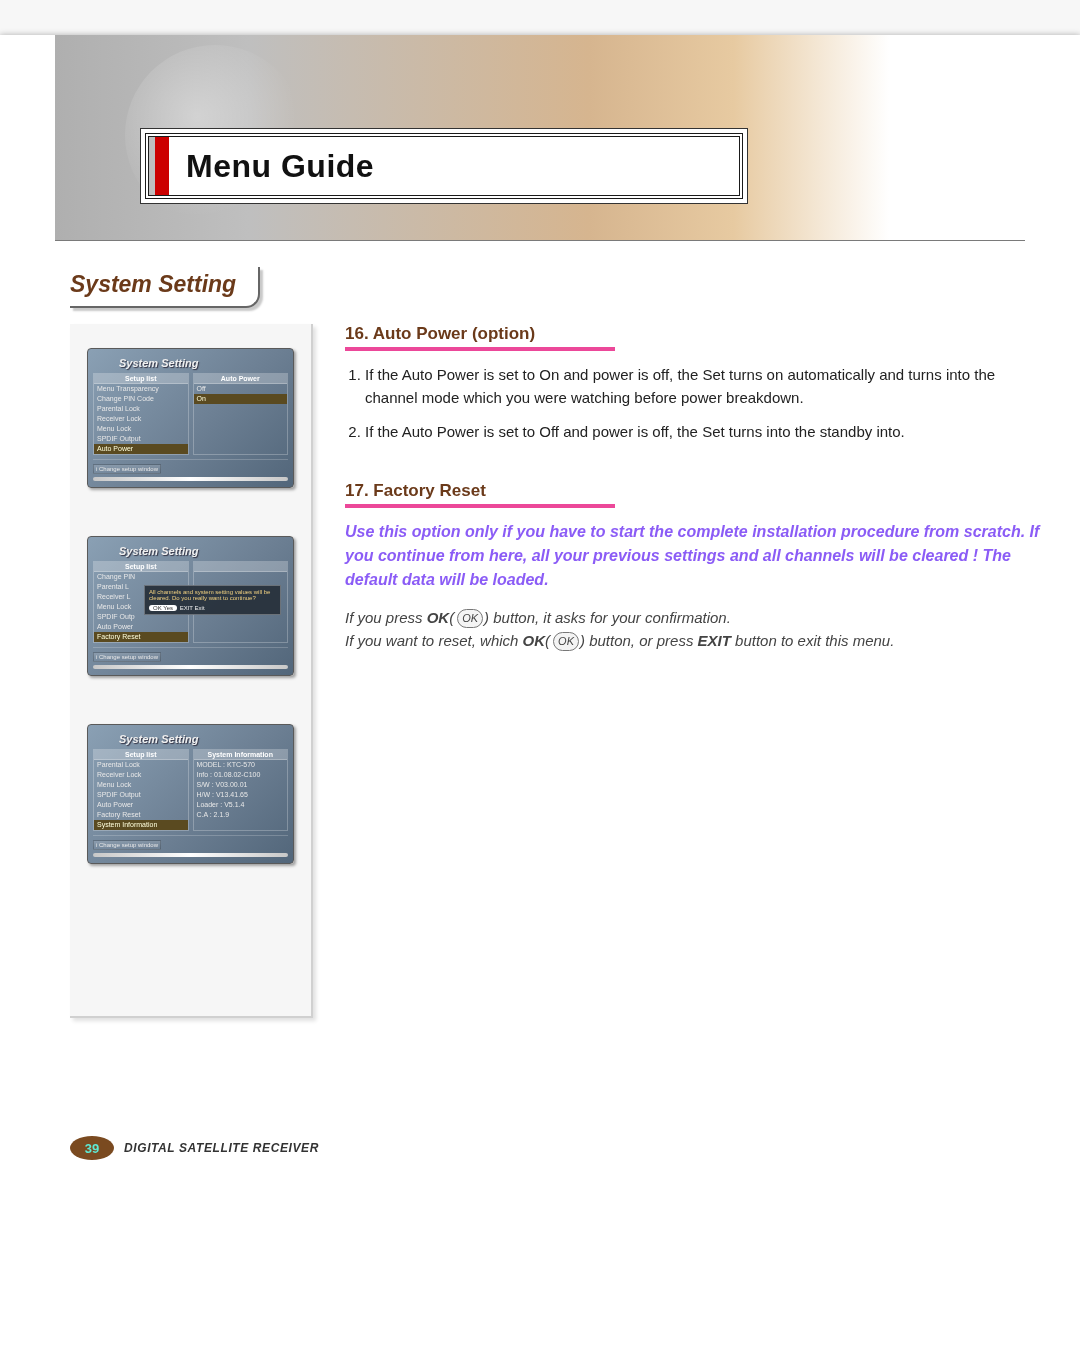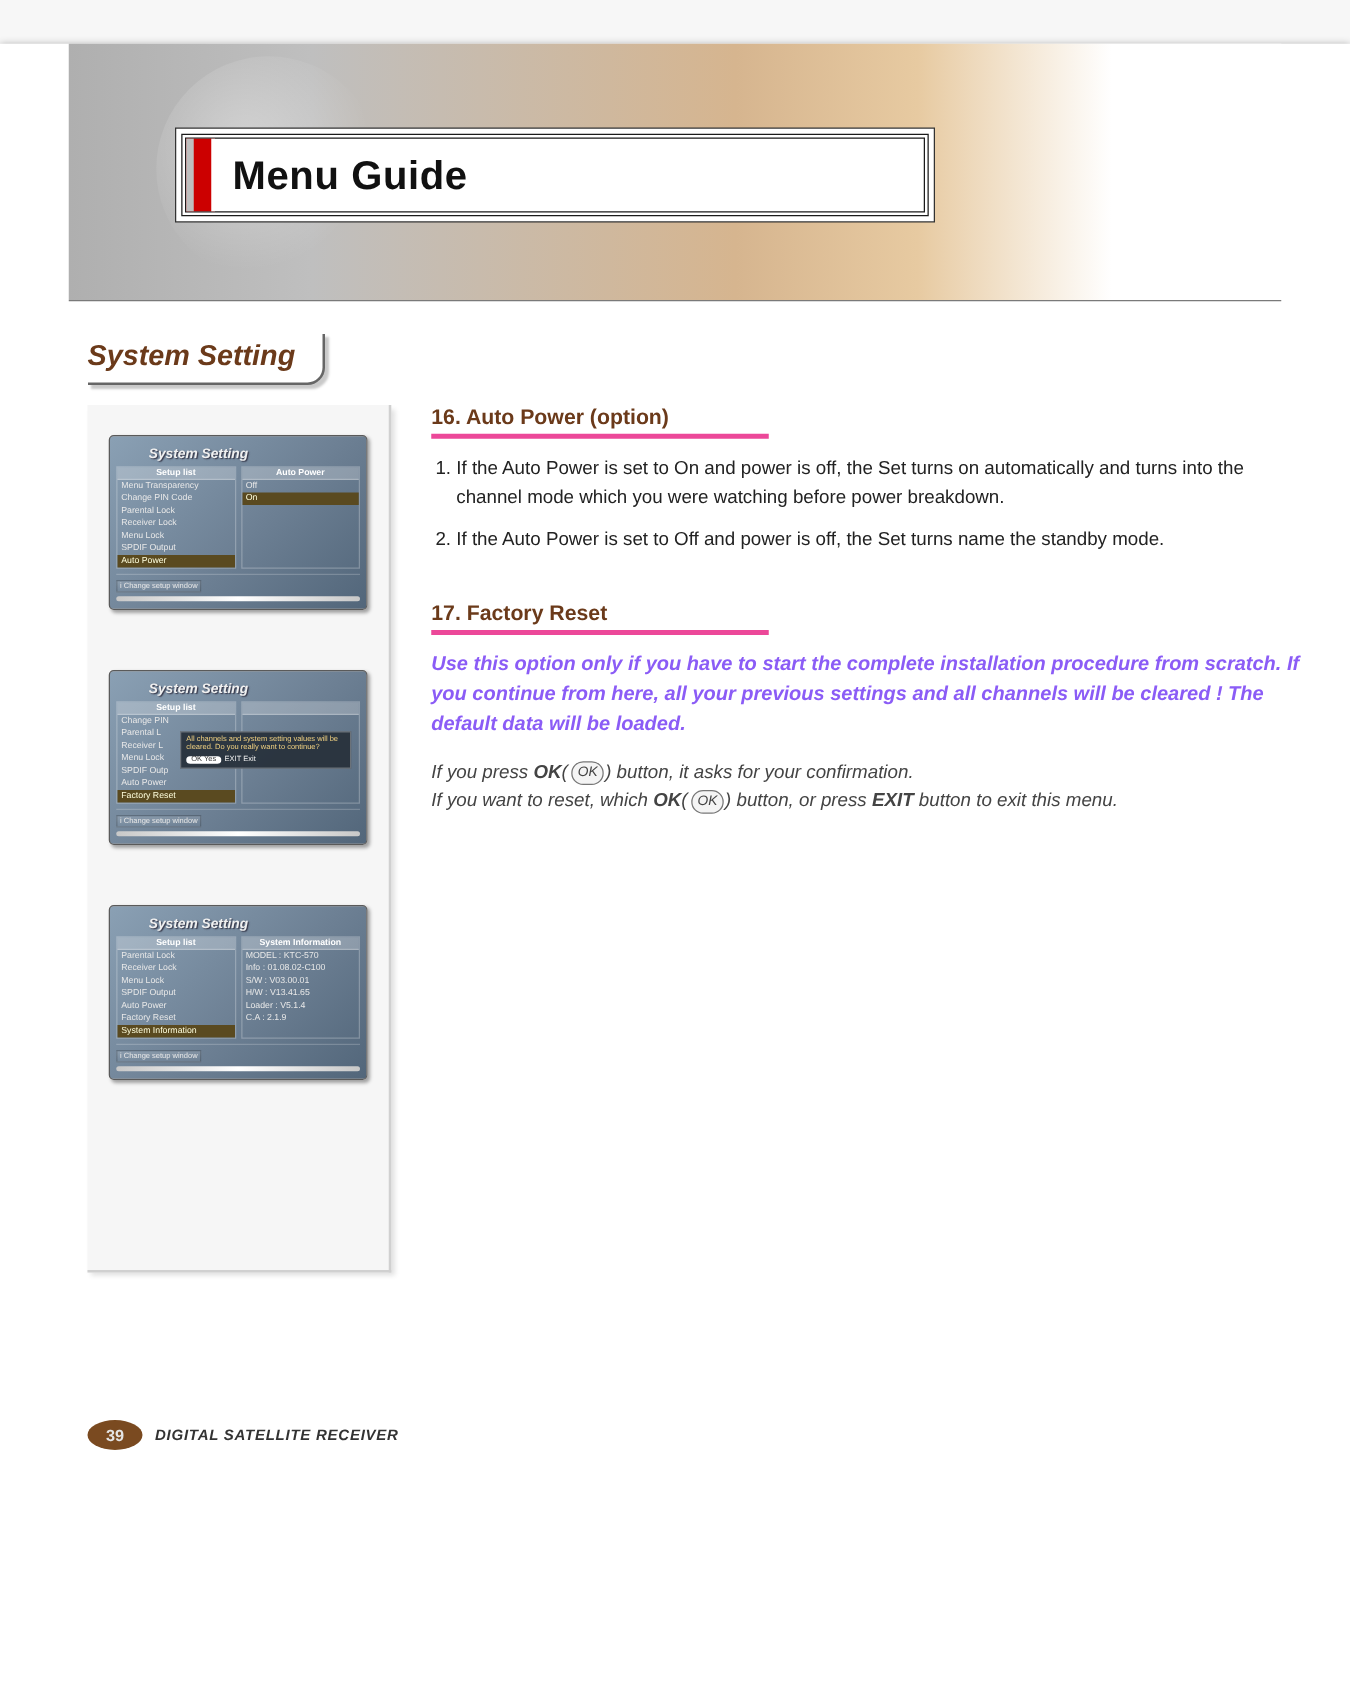--- a/index.html
+++ b/index.html
@@ -35,21 +35,21 @@
     width: 180px; height: 180px;
     border-radius: 50%;
     background: radial-gradient(circle at 40% 40%,
       rgba(255,255,255,0.35) 0%, rgba(255,255,255,0.10) 45%, rgba(255,255,255,0) 65%);
     pointer-events: none;
   }
 
   .title-pill {
     position: absolute;
     left: 90px;
-    top: 72px;
+    top: 98px;
     width: 590px;
     height: 58px;
     background: #ffffff;
     border: 4px double #1a1a1a;
     display: flex;
     align-items: center;
     box-shadow: 0 0 0 4px #fff, 0 0 0 5px #333;
   }
   .title-accent {
     width: 14px;
@@ -234,21 +234,21 @@
     left: 70px;
     bottom: 238px;
     display: flex;
     align-items: center;
     gap: 10px;
   }
   .page-num {
     width: 44px; height: 24px;
     border-radius: 50%;
     background: #7a4a20;
-    color: #e5e5e5;
+    color: #5eead4;
     display: flex;
     align-items: center;
     justify-content: center;
     font-size: 13px;
     font-weight: bold;
   }
   .foot-text {
     font-size: 12px;
     font-style: italic;
     font-weight: bold;
@@ -366,21 +366,21 @@
         </div>
 
       </div>
 
       <div class="right-col">
 
         <div class="topic-block">
           <div class="topic-head">16. Auto Power (option)</div>
           <ol class="instr">
             <li>If the Auto Power is set to On and power is off, the Set turns on automatically and turns into the channel mode which you were watching before power breakdown.</li>
-            <li>If the Auto Power is set to Off and power is off, the Set turns name the standby mode.</li>
+            <li>If the Auto Power is set to Off and power is off, the Set turns into the standby into.</li>
           </ol>
         </div>
 
         <div class="topic-block">
           <div class="topic-head">17. Factory Reset</div>
           <p class="em-brown">Use this option only if you have to start the complete installation procedure from scratch. If you continue from here, all your previous settings and all channels will be cleared ! The default data will be loaded.</p>
           <p class="em-gray">
             <span>If you press </span><b>OK</b>(<span class="ok-glyph">OK</span>)<span> button, it asks for your confirmation.</span><br>
             <span>If you want to reset, which </span><b>OK</b>(<span class="ok-glyph">OK</span>)<span> button, or press </span><b>EXIT</b><span> button to exit this menu.</span>
           </p>

